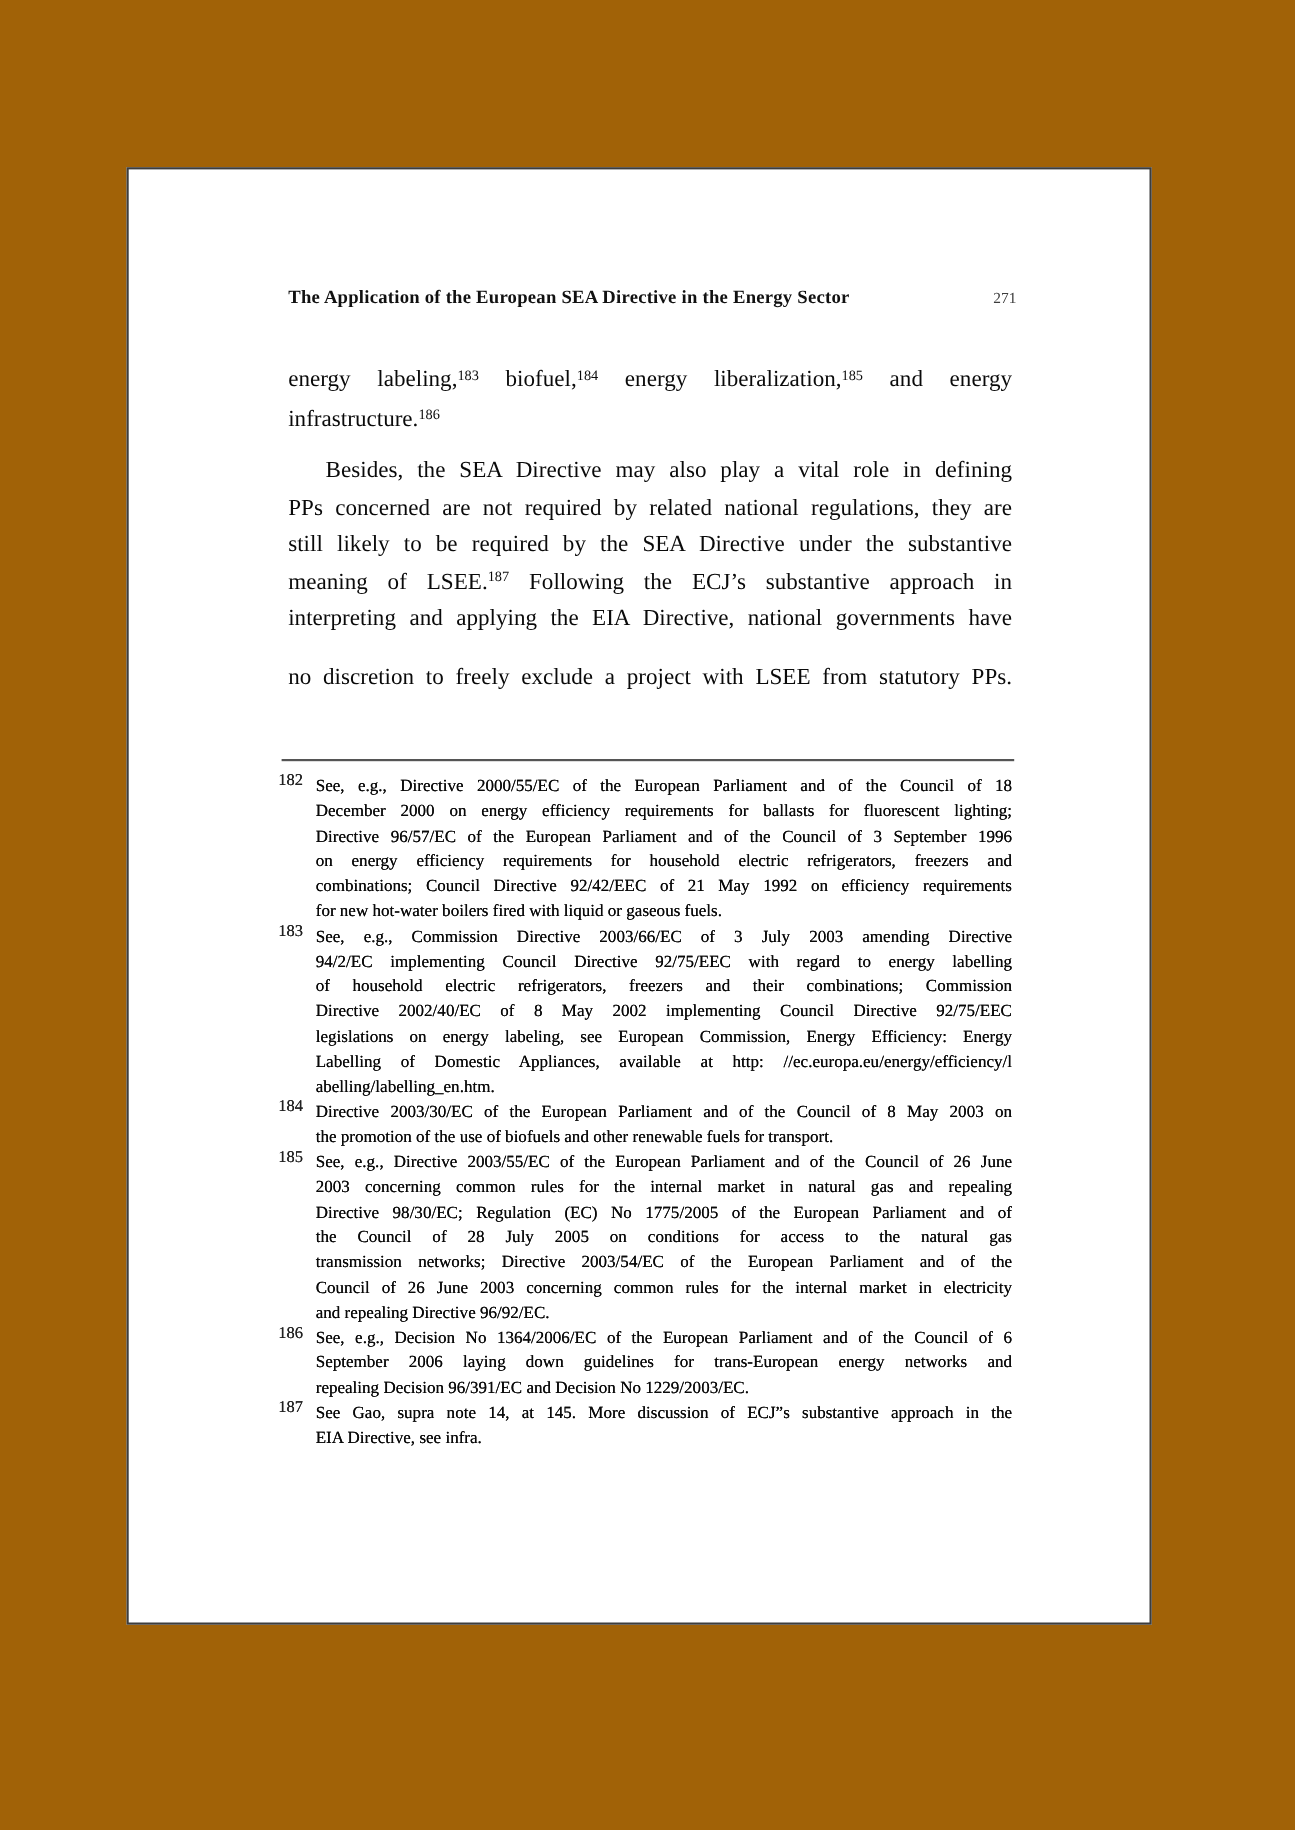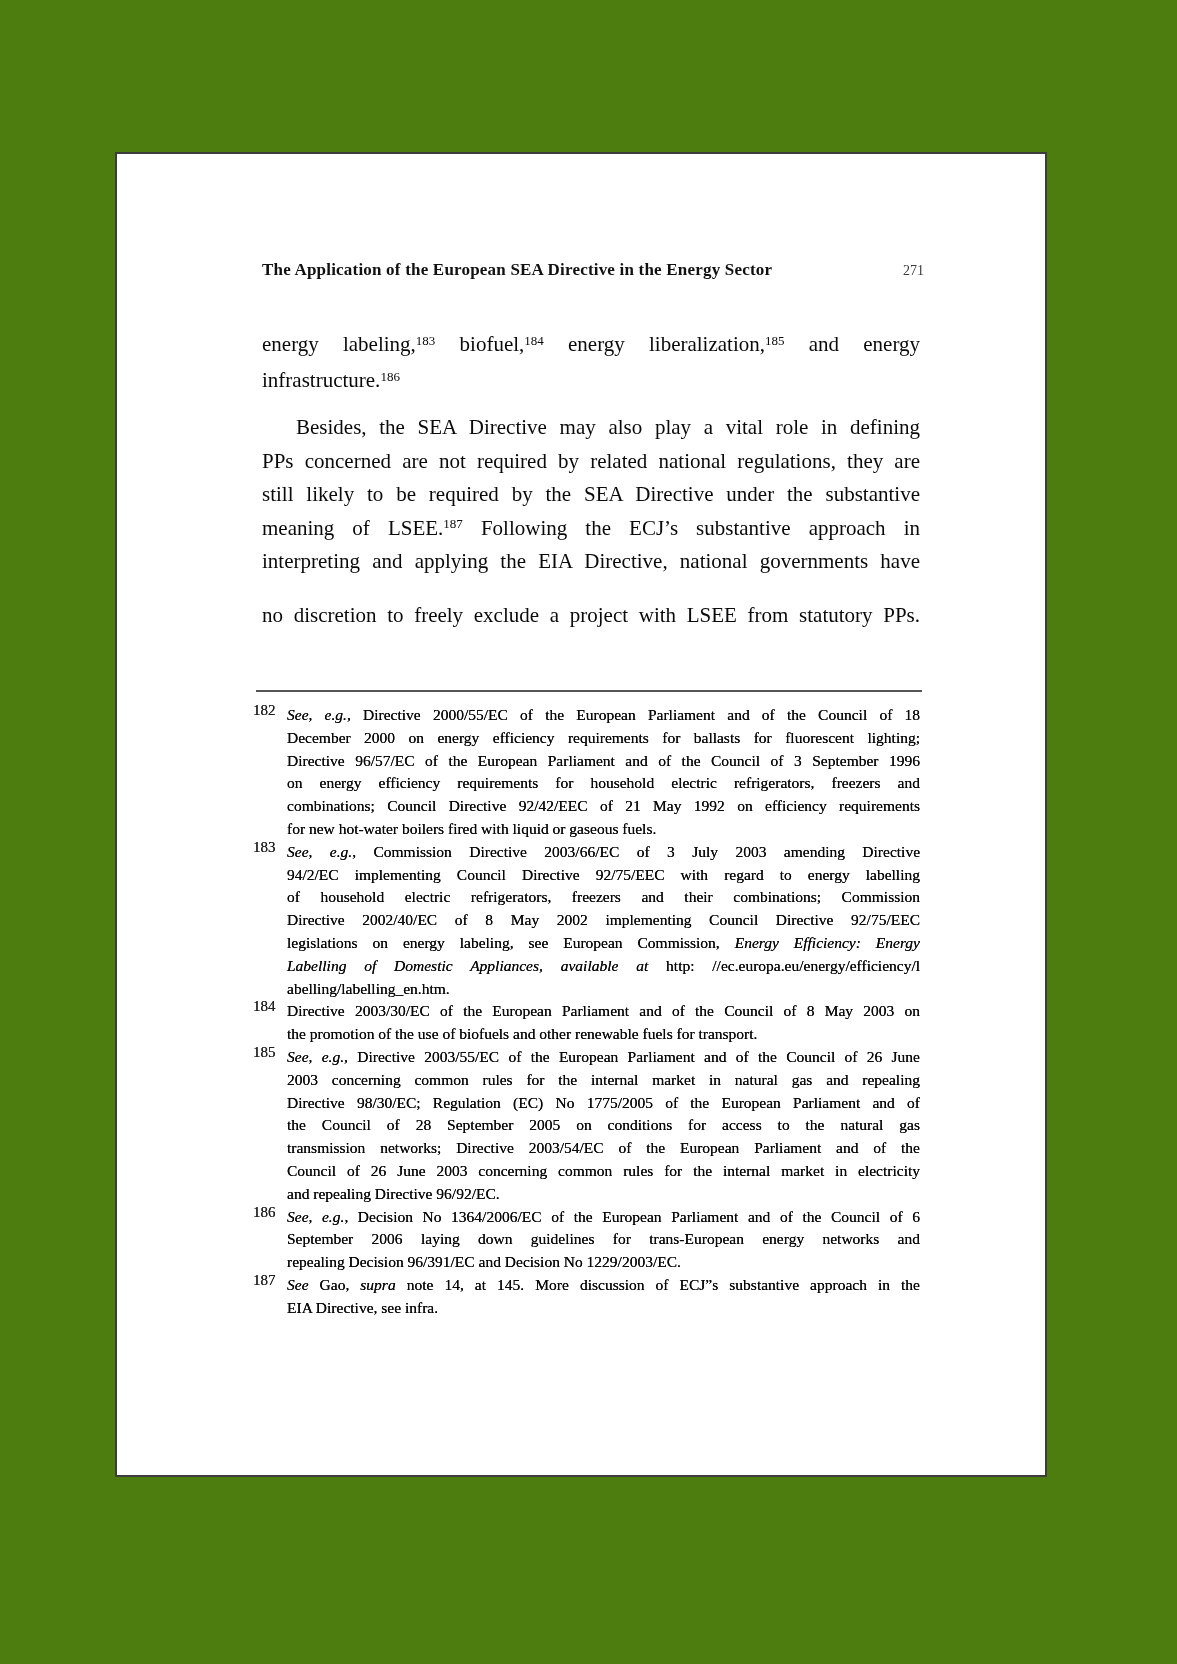--- a/index.html
+++ b/index.html
@@ -3,21 +3,21 @@
 <meta charset="utf-8">
 <style>
   html, body { margin: 0; padding: 0; }
   body {
     width: 1177px; height: 1664px;
     background: #ffffff;
     font-family: "Liberation Serif", "DejaVu Serif", serif;
     color: #0a0a0a;
     overflow: hidden;
   }
-  .canvas { position: relative; width: 1177px; height: 1664px; background: #4d7c0f; }
+  .canvas { position: relative; width: 1177px; height: 1664px; background: #a16207; }
   .page-frame {
     position: absolute; left: 115px; top: 152px;
     width: 928px; height: 1321px;
     border: 2px solid #3d3d3d;
     background: #fff;
   }
   .content { position: absolute; left: 145px; top: 0; width: 658px; }
 
   .header-row {
     position: absolute; top: 106px; left: 0; width: 662px;
@@ -37,21 +37,21 @@
   .p2 { top: 257px; }
   .p2 .line { line-height: 33.5px; }
   .para .line:last-child { text-align-last: left; }
   .para.cont .line:last-child { text-align-last: justify; margin-top: 20px; }
   .para.indent .line:first-child { text-indent: 34px; }
 
   .line sup {
     font-size: 0.62em; line-height: 0;
     vertical-align: baseline; position: relative; top: -0.5em;
   }
-  .it { font-style: italic; }
+  .it { }
   .bd { font-weight: normal; }
 
   .separator {
     position: absolute; top: 536px; left: -6px;
     width: 666px; height: 2px; background: #555;
   }
 
   .footnotes { position: absolute; top: 550px; left: 0; width: 658px; }
   .fn { position: relative; padding-left: 25px; box-sizing: border-box; }
   .fn .line {
@@ -124,21 +124,21 @@
               <div class="line"><span>Directive 2003/30/EC of the European Parliament and of the Council of 8 May 2003 on</span></div>
               <div class="line"><span>the promotion of the use of biofuels and other renewable fuels for transport.</span></div>
             </div>
         </div>
         <div class="fn">
           <span class="fn-num">185</span>
           <div class="fn-text">
               <div class="line"><span class="it">See, e.g.</span><span>, Directive 2003/55/EC of the European Parliament and of the Council of 26 June</span></div>
               <div class="line"><span>2003 concerning common rules for the internal market in natural gas and repealing</span></div>
               <div class="line"><span>Directive 98/30/EC; Regulation (EC) No 1775/2005 of the European Parliament and of</span></div>
-              <div class="line"><span>the Council of 28 September 2005 on conditions for access to the natural gas</span></div>
+              <div class="line"><span>the Council of 28 July 2005 on conditions for access to the natural gas</span></div>
               <div class="line"><span>transmission networks; Directive 2003/54/EC of the European Parliament and of the</span></div>
               <div class="line"><span>Council of 26 June 2003 concerning common rules for the internal market in electricity</span></div>
               <div class="line"><span>and repealing Directive 96/92/EC.</span></div>
             </div>
         </div>
         <div class="fn">
           <span class="fn-num">186</span>
           <div class="fn-text">
               <div class="line"><span class="it">See, e.g.</span><span>, Decision No 1364/2006/EC of the European Parliament and of the Council of 6</span></div>
               <div class="line"><span>September 2006 laying down guidelines for trans-European energy networks and</span></div>

